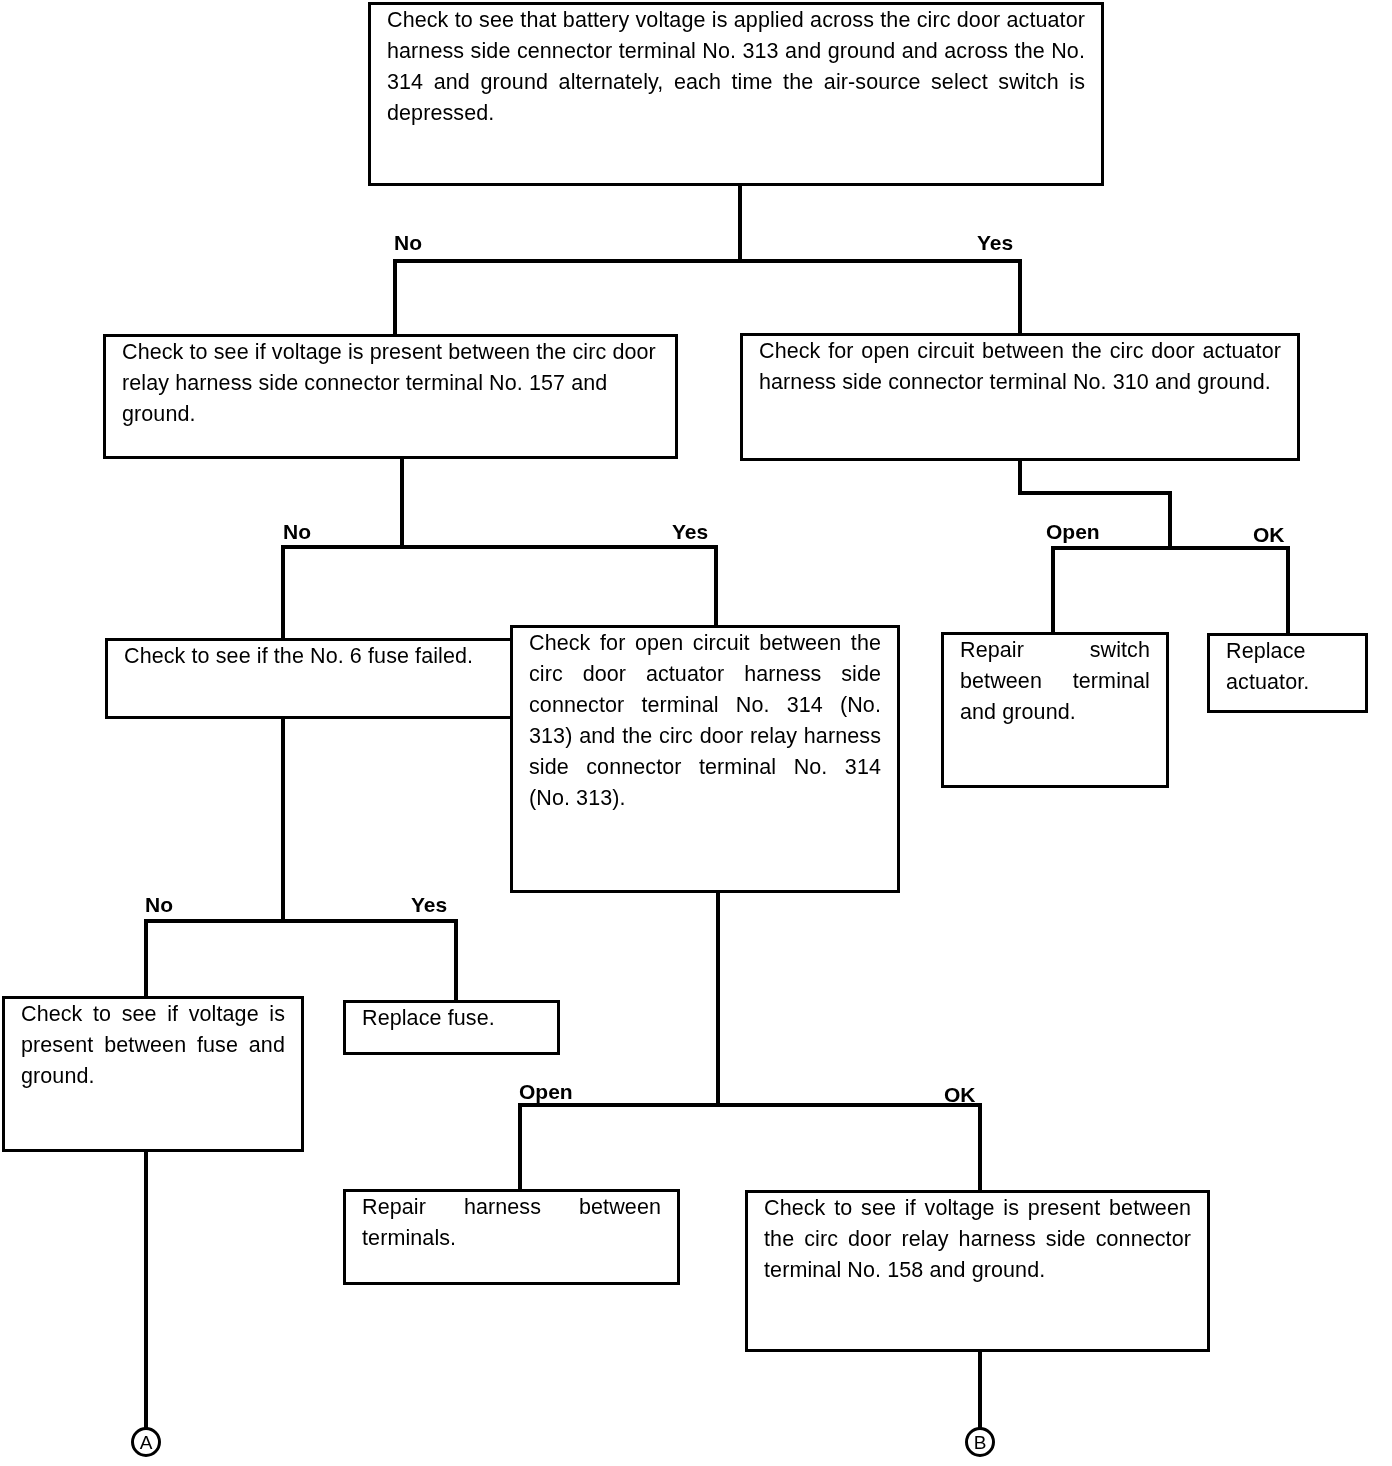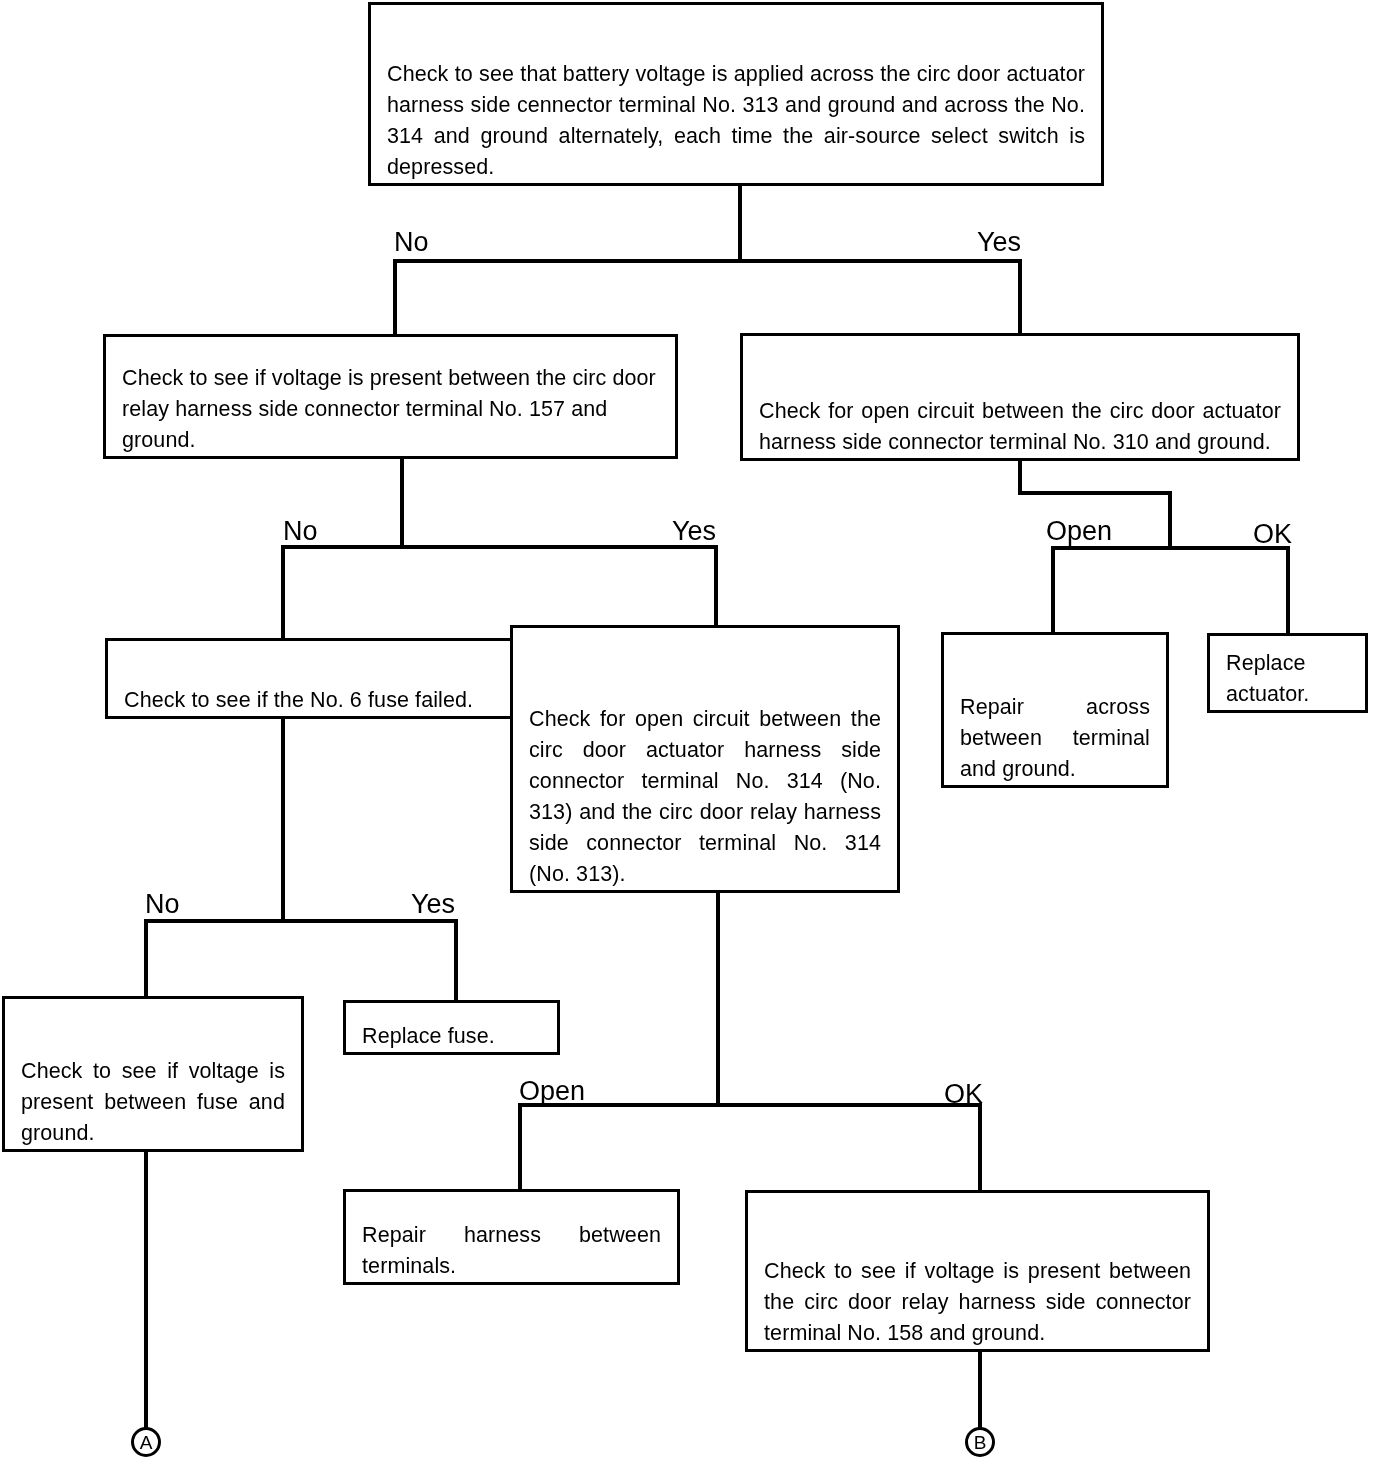--- a/index.html
+++ b/index.html
@@ -24,42 +24,43 @@
     width: 1392px;
     height: 1466px;
     pointer-events: none;
   }
   .node-box {
     position: absolute;
     box-sizing: border-box;
     border: 3px solid #000000;
     background: #ffffff;
     display: flex;
-    align-items: flex-end;
+    align-items: flex-start;
   }
   .node-text {
     display: block;
     width: 100%;
     padding: 0 16px;
     font-size: 21.5px;
     line-height: 31px;
     color: #000000;
     letter-spacing: 0.1px;
     white-space: pre-line;
   }
   .just {
     text-align: justify;
     text-align-last: left;
   }
   .edge-label {
     position: absolute;
-    font-size: 27px;
+    font-size: 21px;
     line-height: 21px;
     color: #000000;
     white-space: nowrap;
+    font-weight: bold;
   }
   .connector-circle {
     position: absolute;
     width: 30px;
     height: 30px;
     box-sizing: border-box;
     border: 3px solid #000000;
     border-radius: 50%;
     background: #ffffff;
     display: flex;
@@ -128,21 +129,21 @@
 
   <div class="node-box" style="left:105px; top:638px; width:412px; height:81px;">
     <span class="node-text">Check to see if the No. 6 fuse failed.</span>
   </div>
 
   <div class="node-box" style="left:510px; top:625px; width:390px; height:268px;">
     <span class="node-text just">Check for open circuit between the circ door actuator harness side connector terminal No. 314 (No. 313) and the circ door relay harness side connector terminal No. 314 (No. 313).</span>
   </div>
 
   <div class="node-box" style="left:941px; top:632px; width:228px; height:156px;">
-    <span class="node-text just">Repair across between terminal and ground.</span>
+    <span class="node-text just">Repair switch between terminal and ground.</span>
   </div>
 
   <div class="node-box" style="left:1207px; top:633px; width:161px; height:80px;">
     <span class="node-text">Replace actuator.</span>
   </div>
 
   <div class="node-box" style="left:343px; top:1000px; width:217px; height:55px;">
     <span class="node-text">Replace fuse.</span>
   </div>
 

